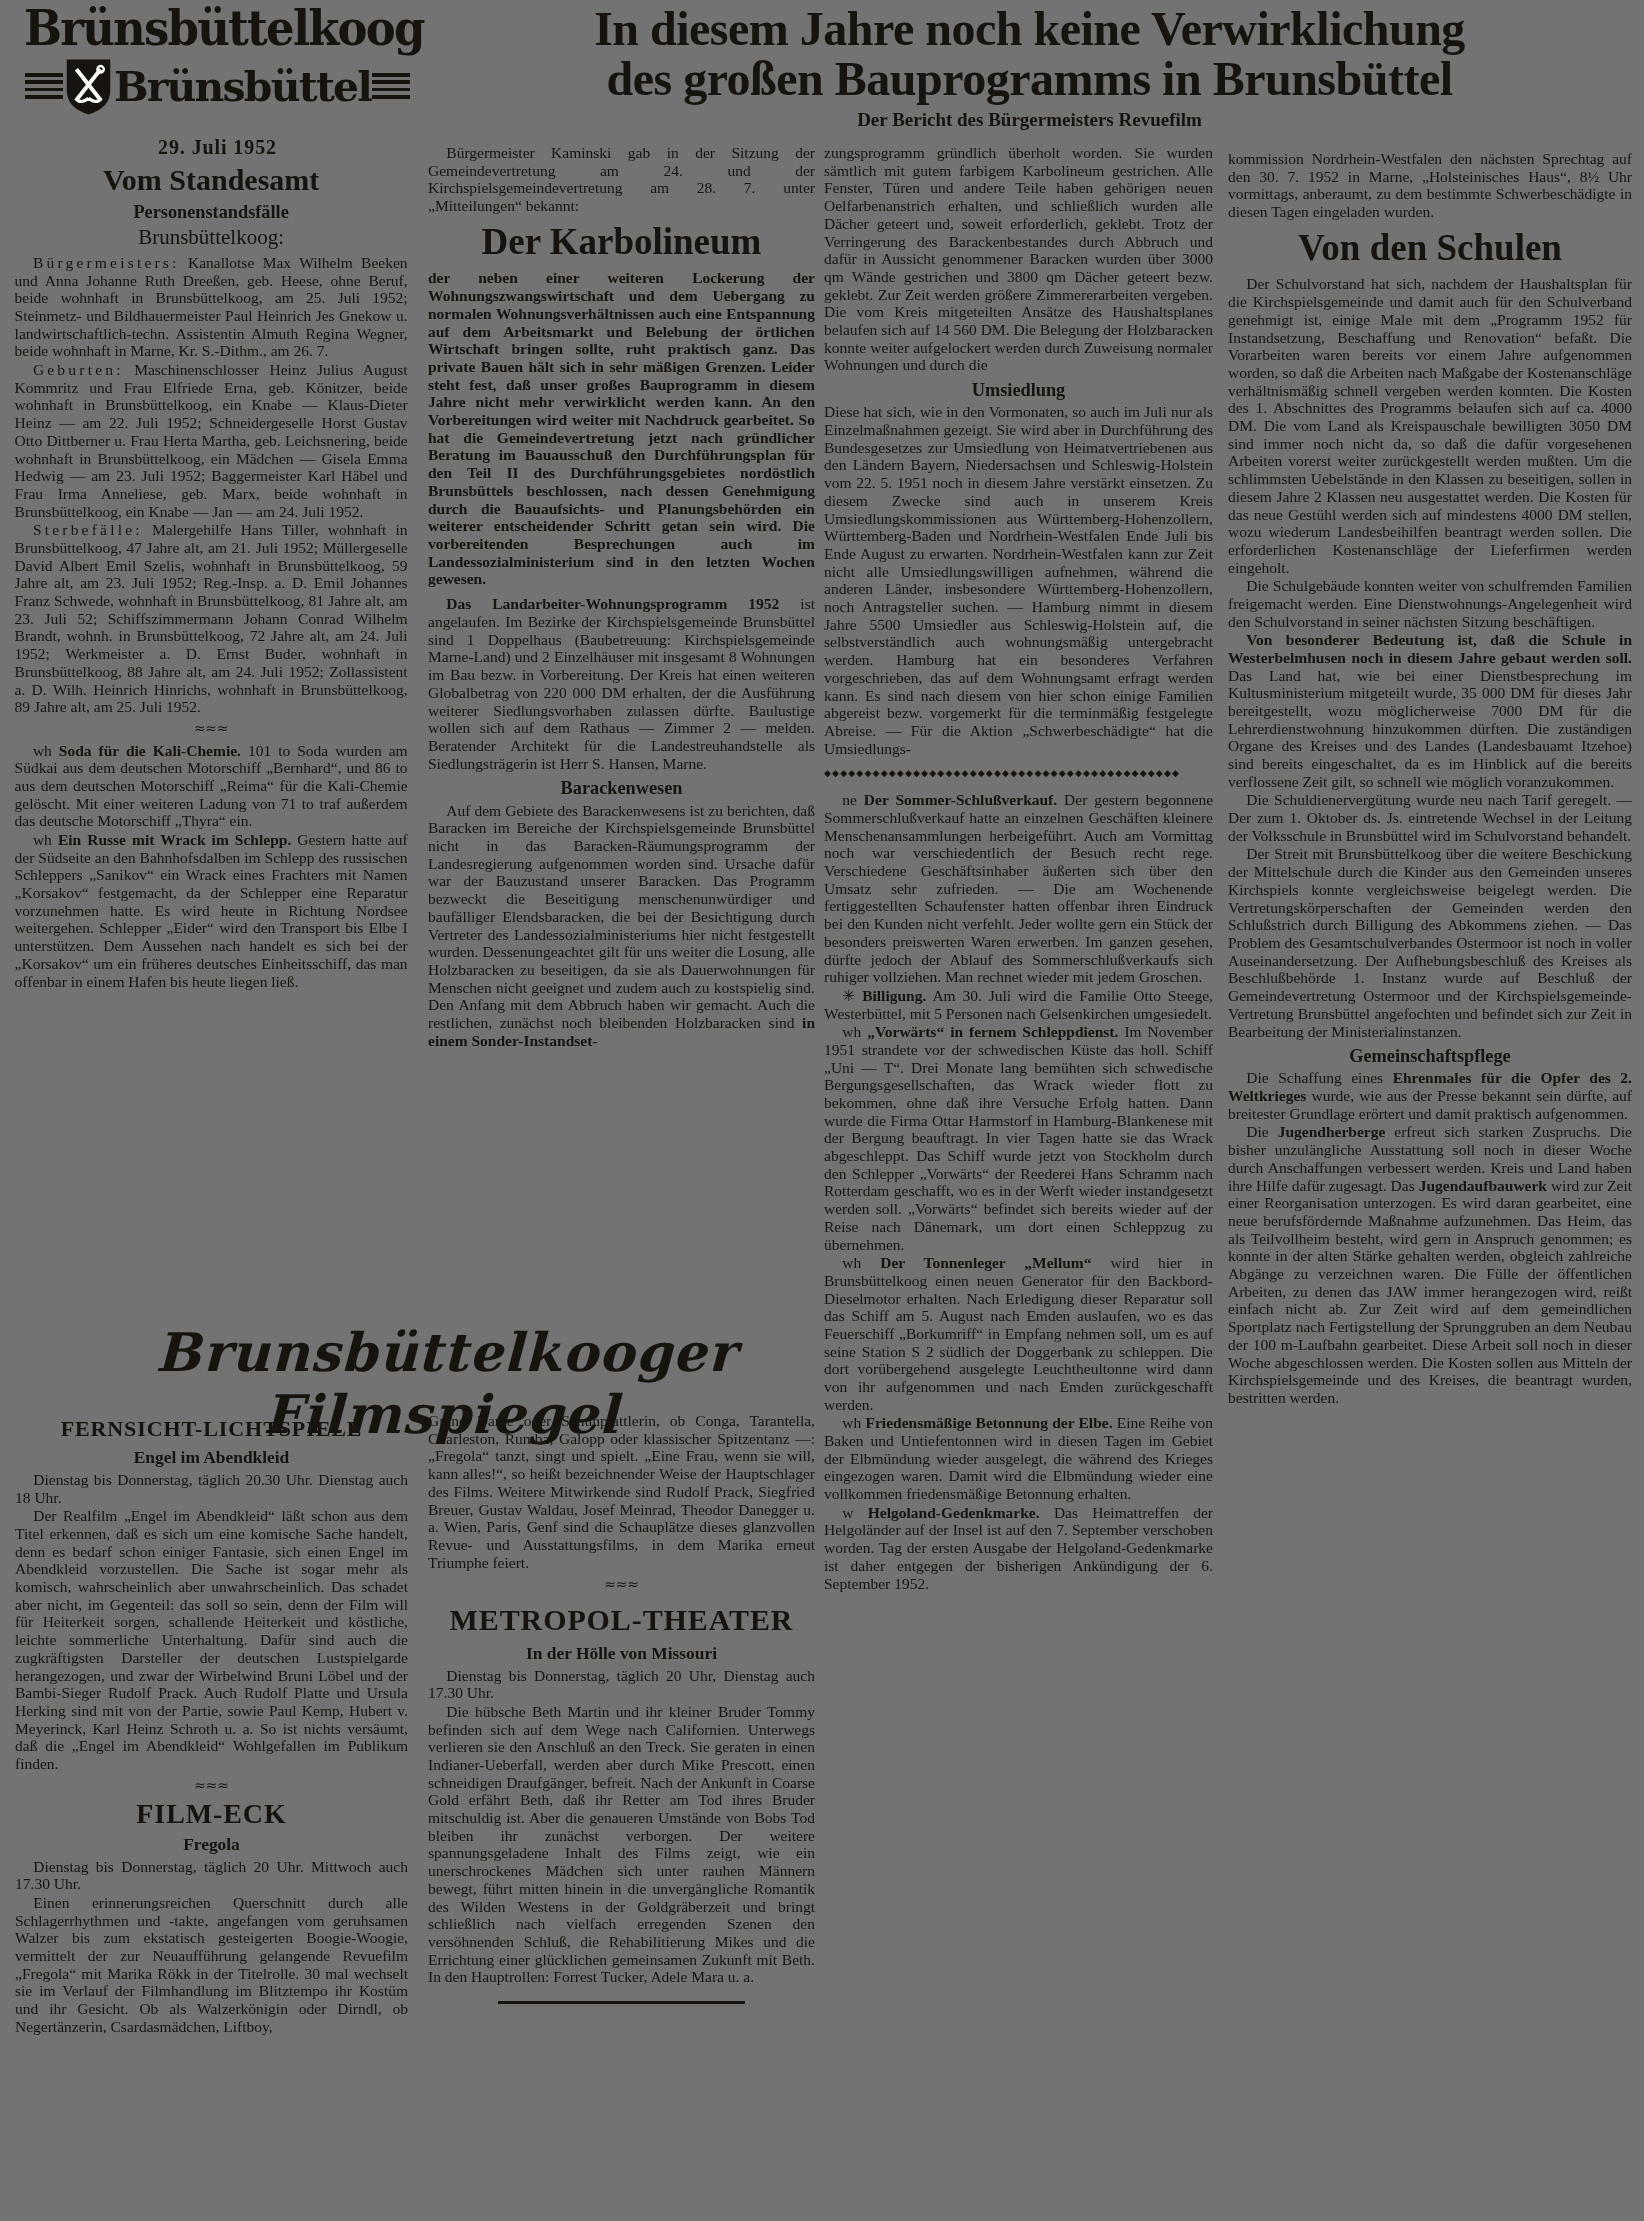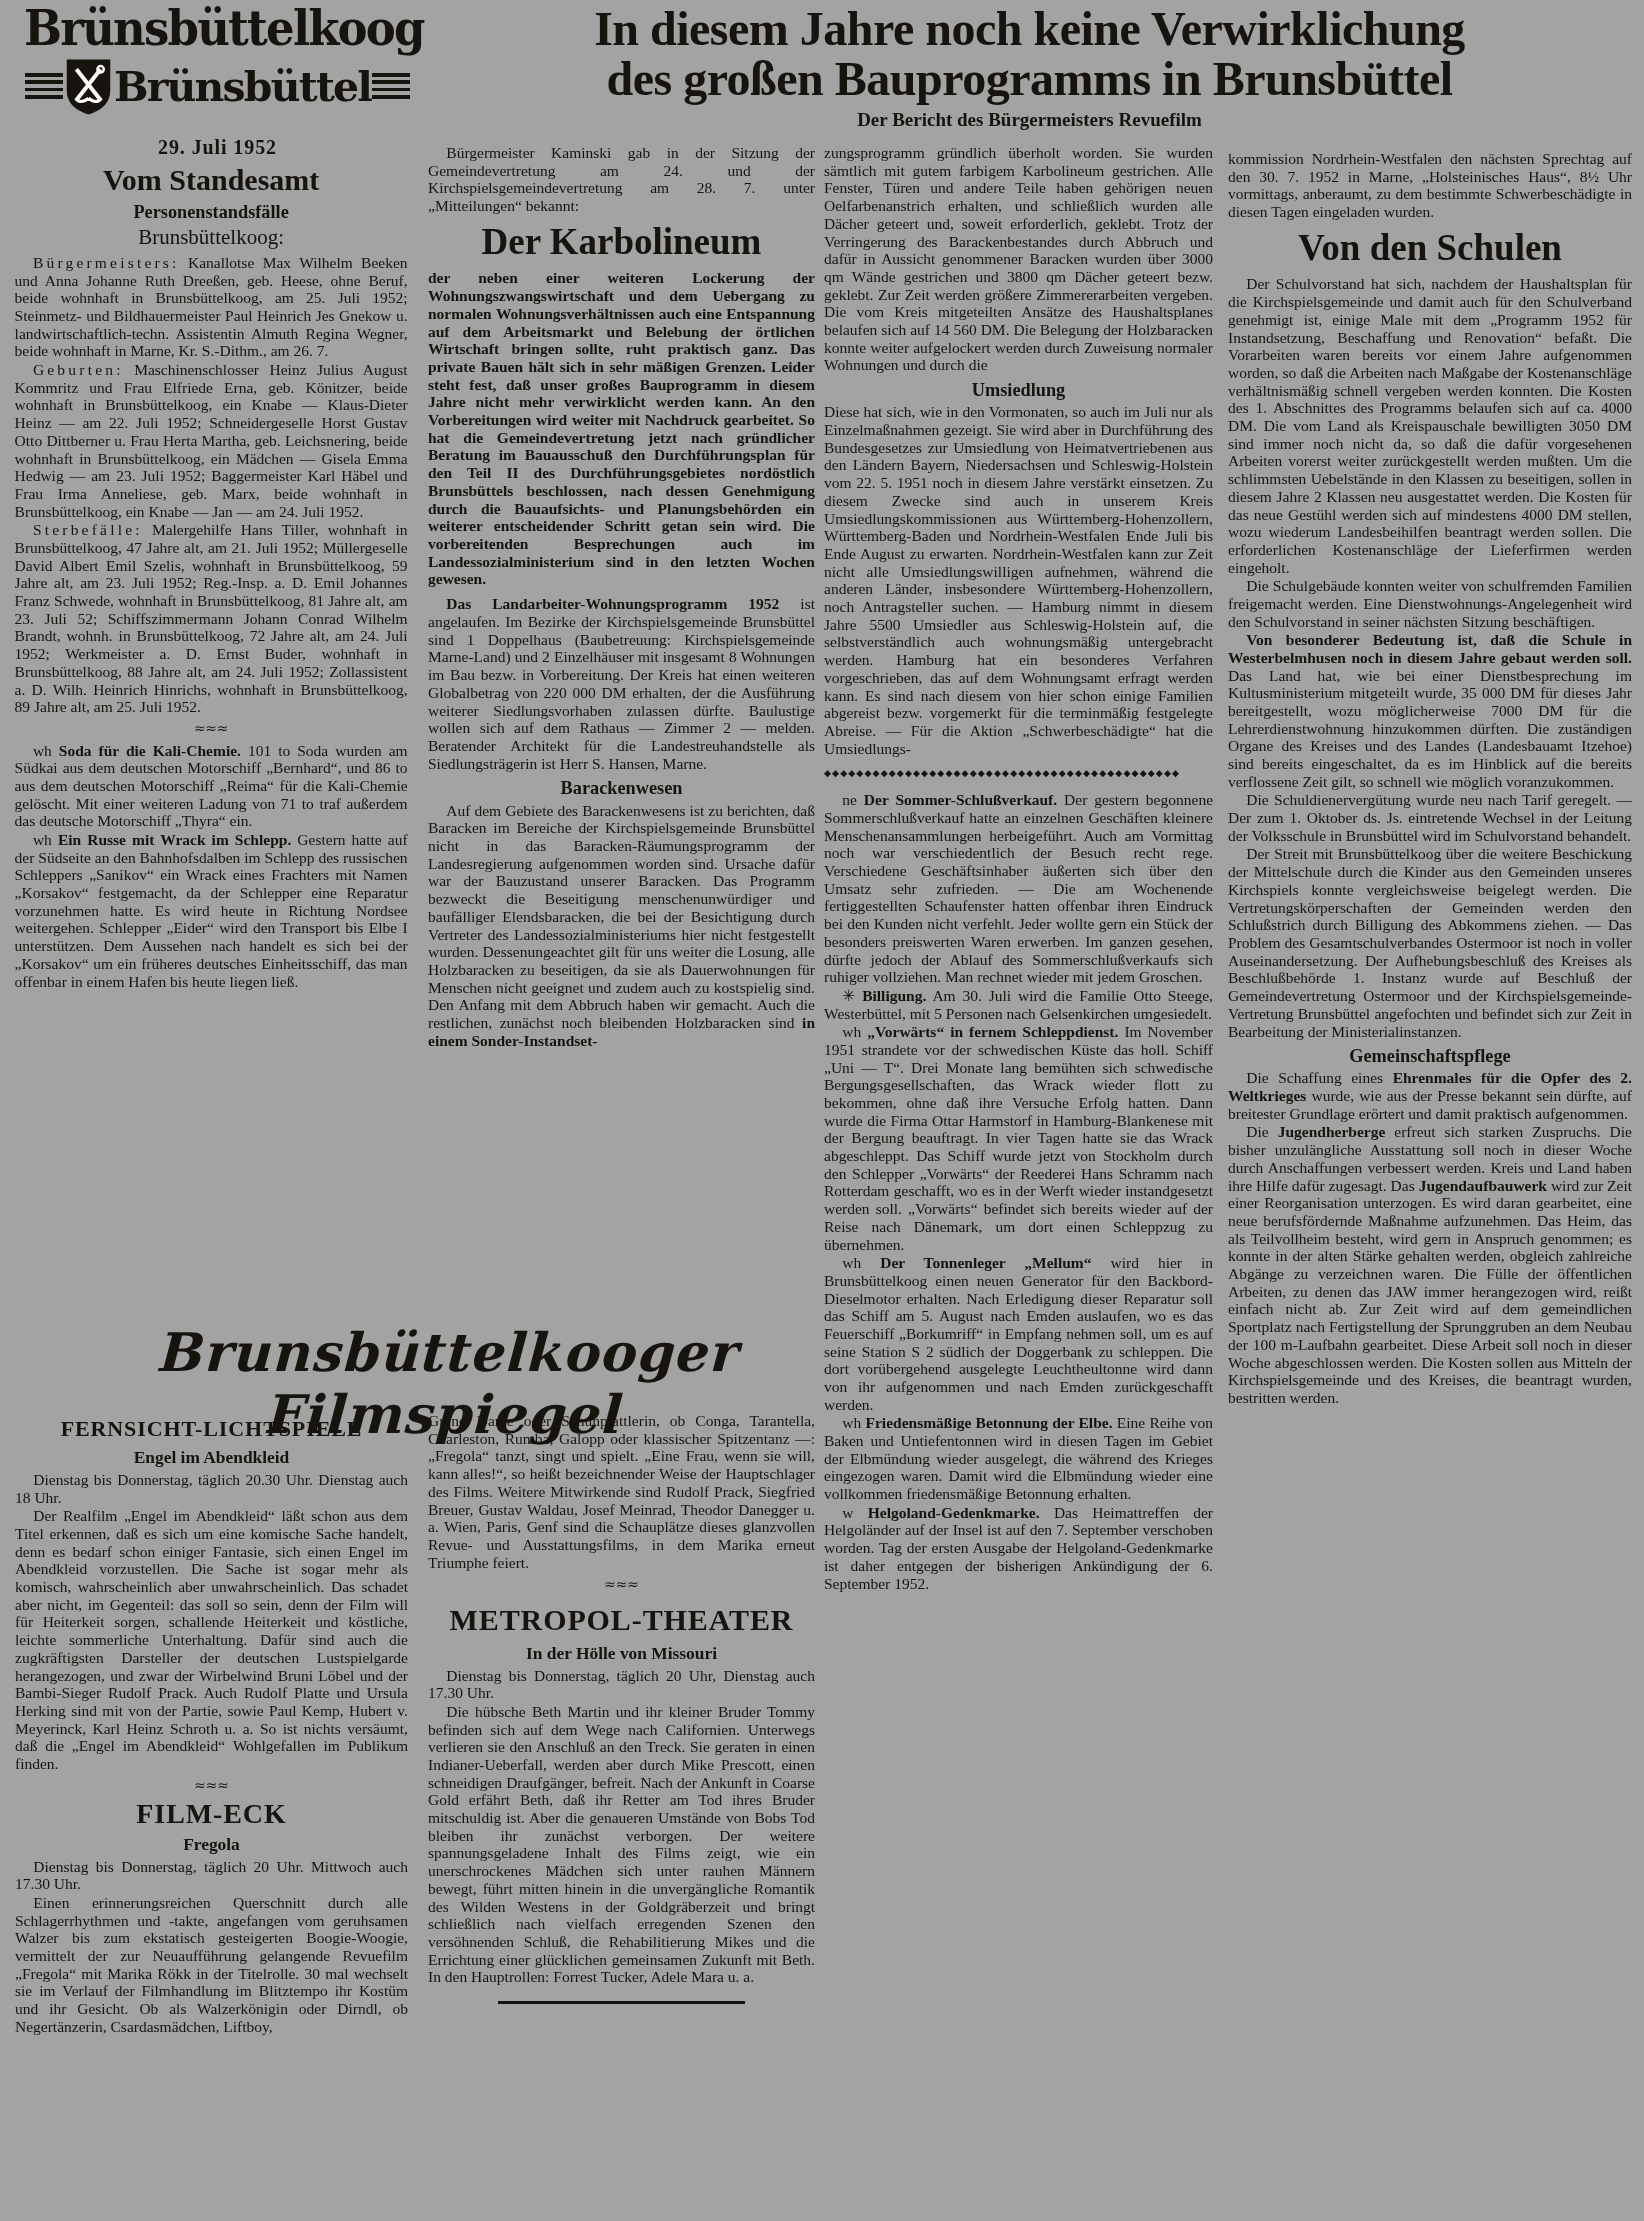--- a/index.html
+++ b/index.html
@@ -1,18 +1,18 @@
 <!DOCTYPE html>
 <html lang="de" style="font-size:14.6px"><head>
 <meta charset="utf-8">
 <style>
   html,body { margin:0; padding:0; }
   .page {
     position:relative; width:1645px; height:2221px;
-    background:#a3a3a3; color:#17130e; overflow:hidden;
+    background:#737373; color:#17130e; overflow:hidden;
     font-family:"Liberation Serif", serif;
   }
   .abs { position:absolute; }
   .col { position:absolute; text-align:justify; overflow:hidden; }
   p.body { margin:0 0 0.9px 0; font-size:15.5px; line-height:17.7px; }
   p.noind { text-indent:0; }
   .ind { text-indent:18.3px; }
   .b { font-weight:bold; }
   .sperr { letter-spacing:3.2px; font-weight:normal; }
   .prefix { font-weight:normal; }

